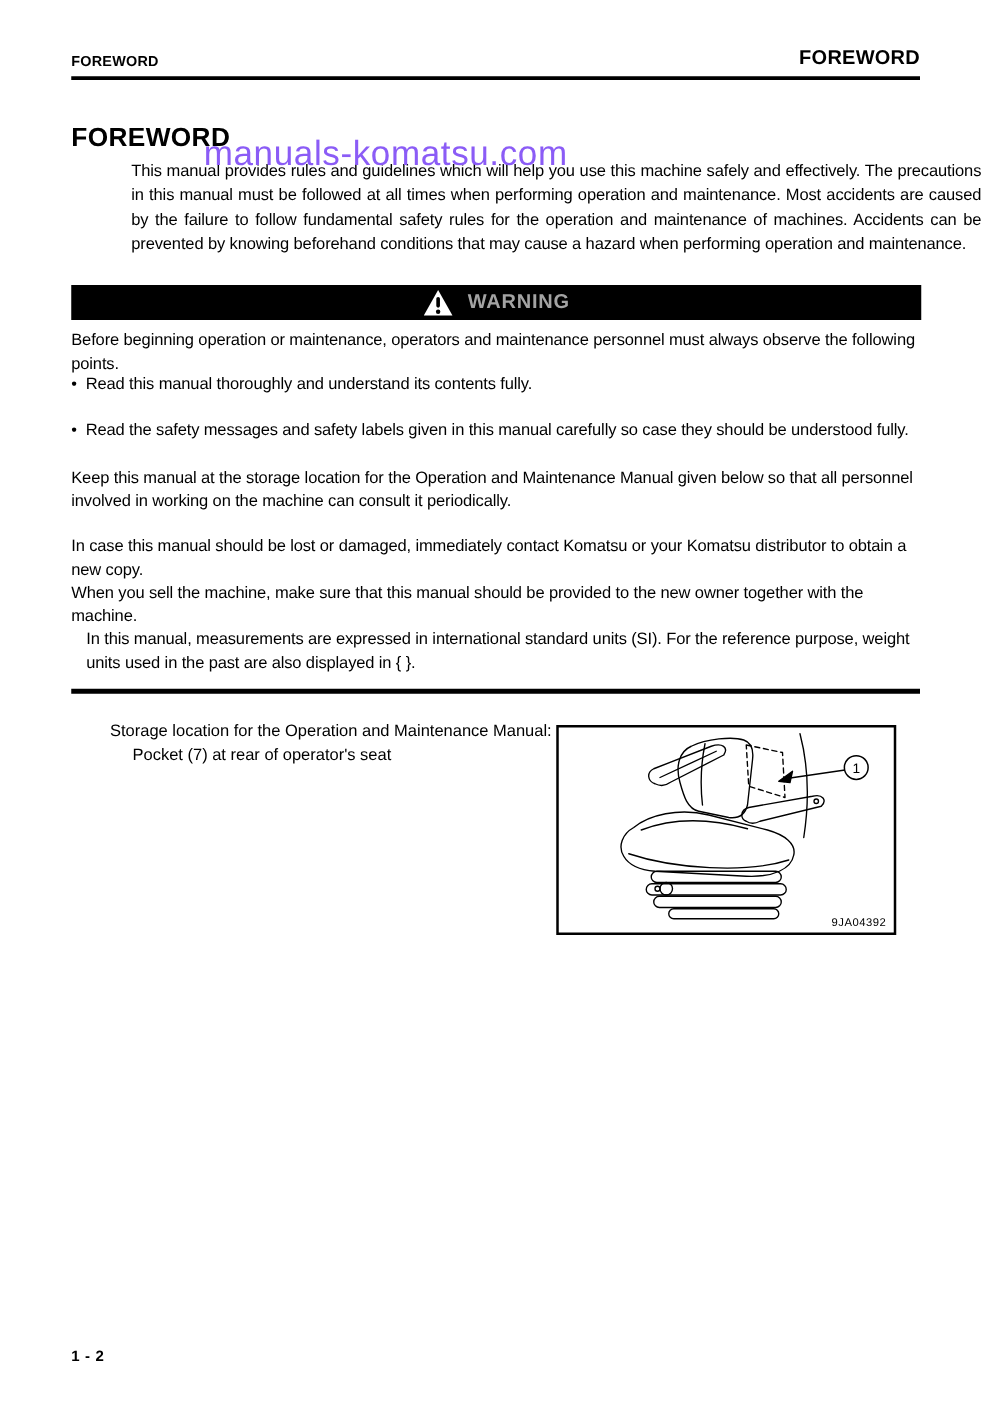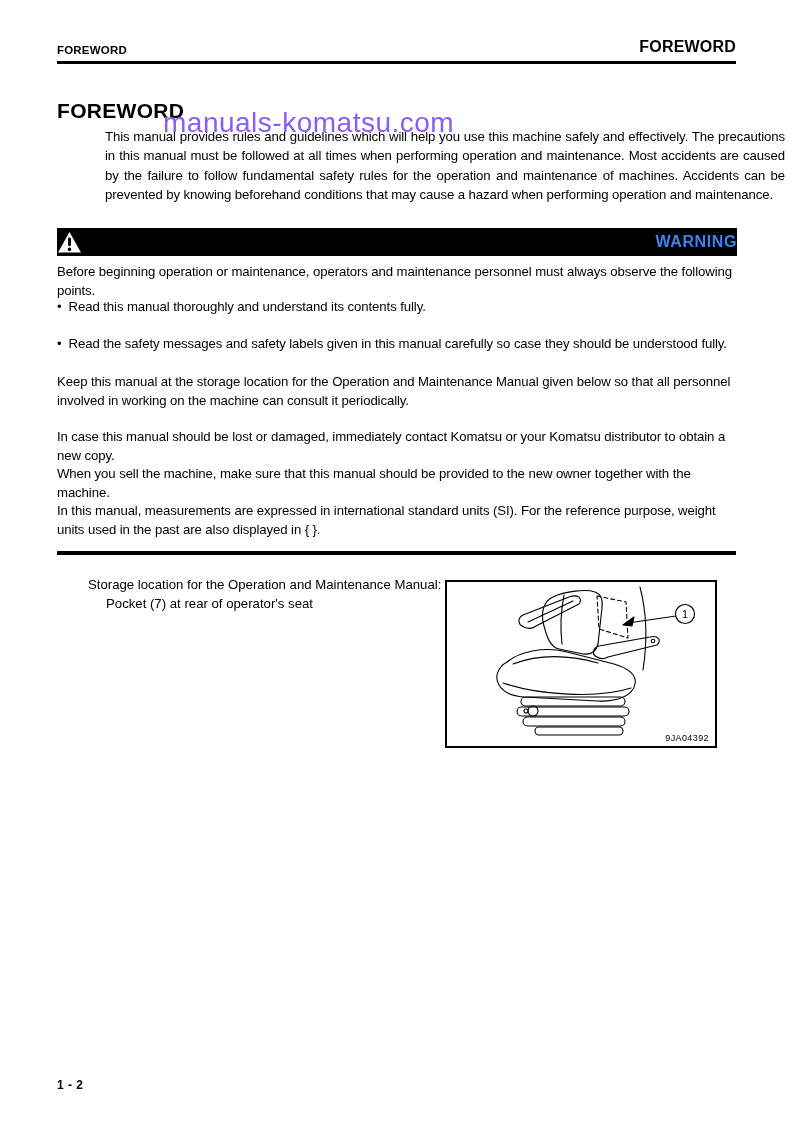--- a/index.html
+++ b/index.html
@@ -28,35 +28,35 @@
     white-space:nowrap; z-index:6; letter-spacing:0.5px;
   }
   .body-text { font-size:13.2px; line-height:19.3px; letter-spacing:-0.1px; }
   .intro {
     position:absolute; left:57px; top:127px; width:680px;
     text-align:justify;
     margin-left:48px;
   }
   .warn-banner {
     position:absolute; left:57px; top:228px; width:680px; height:28px;
-    background:#000; color:#3b82f6;
-    display:flex; align-items:center; justify-content:space-between; gap:11px;
+    background:#000; color:#a3a3a3;
+    display:flex; align-items:center; justify-content:center; gap:11px;
   }
   .warn-banner .warn-label { font-size:16px; font-weight:bold; letter-spacing:0.6px; }
   .warn-icon { display:block; }
   .warn-intro  { position:absolute; left:57px; top:262px; width:680px; }
   .bullet { position:absolute; left:57px; width:680px; display:flex; gap:7px; }
   .bullet .dot { font-size:13px; line-height:19.3px; }
   .b1 { top:297px; }
   .b2 { top:334px; }
   .para { position:absolute; left:57px; width:680px; }
   .p-keep  { top:372px; }
   .p-lost  { top:427px; }
   .p-sell  { top:464px; }
-  .p-units { top:501px; }
+  .p-units { top:501px;margin-left:12px; }
   .divider {
     position:absolute; left:57px; right:57px; top:551px;
     height:3.5px; background:#000;
   }
   .storage-1 { position:absolute; left:88px;  top:577px; font-size:13.2px; }
   .storage-2 { position:absolute; left:106px; top:596px; font-size:13.2px; }
 
   .figure {
     position:absolute; left:445px; top:580px; width:272px; height:168px;
     border:2px solid #000; background:#fff;

